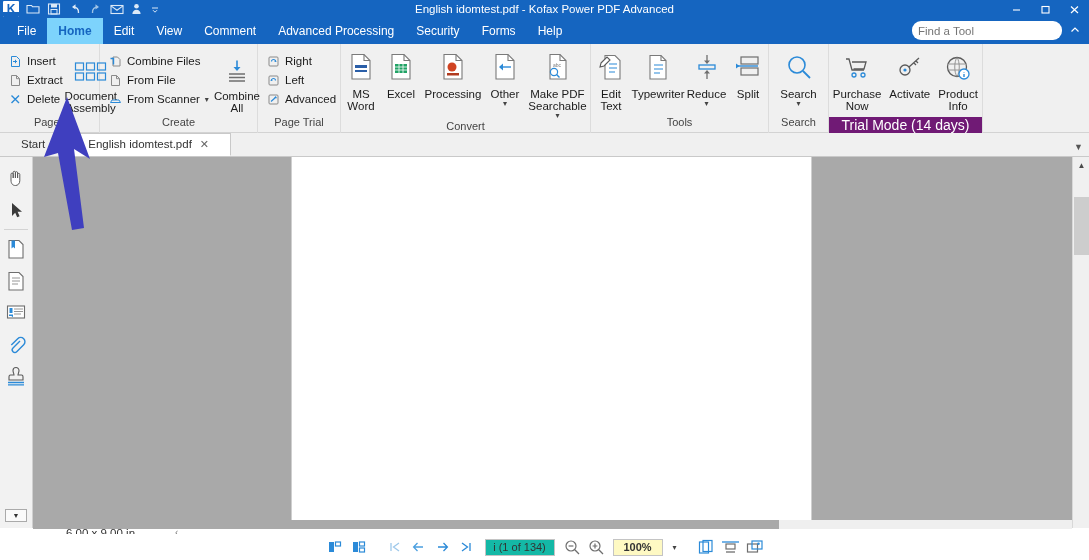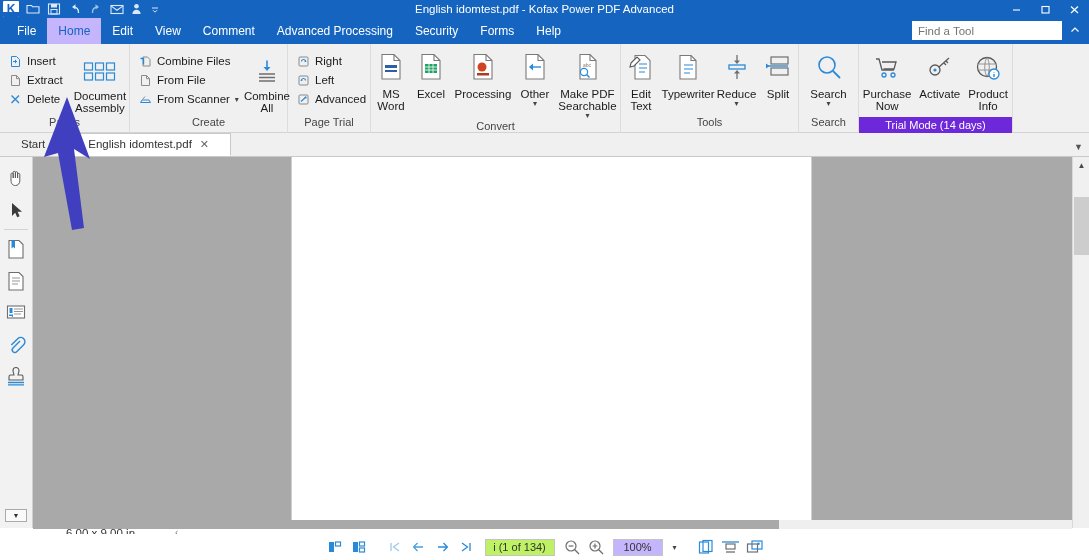--- a/index.html
+++ b/index.html
@@ -48,24 +48,24 @@
   
   #menubar {
     position:absolute; left:0; top:18px; width:1089px; height:26px;
     background:#1565c0;
   }
   #menuitems { display:flex; height:26px; align-items:stretch; padding-left:6px; }
   .mi {
     padding:0 11px; height:26px; line-height:26px; color:#fff;
     font-size:12px; white-space:nowrap;
   }
-  .mi.active { background:#c4b5fd; color:#1565c0; font-weight:normal; }
+  .mi.active { background:#7dd3fc; color:#1565c0; font-weight:bold; }
   #findtool {
     position:absolute; right:27px; top:3px; width:150px; height:19px;
-    background:#fff; display:flex; align-items:center; padding:0 4px;
+    background:#fff; display:flex; align-items:center; padding:0 4px;border-radius:9px;
   }
   #findtool input {
     border:0; outline:0; flex:1; font-size:11.5px; color:#6d6d6d;
     font-family:"Liberation Sans", sans-serif; background:transparent;
   }
   #findtool .mag { color:#1565c0; display:flex; }
   #ribbon-collapse {
     position:absolute; right:6px; top:4px; width:16px; height:16px;
     color:#fff; display:flex; align-items:center; justify-content:center;
   }
@@ -97,21 +97,21 @@
     align-items:center; padding:2px 5px 0; text-align:center;
   }
   .bigbtn .bic { height:30px; display:flex; align-items:flex-end; justify-content:center; }
   .bigbtn .blab {
     font-size:11.5px; color:#1b1b1b; line-height:12px; margin-top:7px;
     white-space:pre-line;
   }
   .caret { font-size:8px; line-height:7px; color:#444; }
   #trialbadge {
     position:absolute; left:0; bottom:0; width:100%; height:16px;
-    background:#6d28d9; color:#fff; font-size:11px; text-align:center;
+    background:#701a75; color:#fff; font-size:14px; text-align:center;
     line-height:16px;
   }
   
   #docbar {
     position:absolute; left:0; top:133px; width:1089px; height:24px;
     background:#f0f0f0; border-bottom:1px solid #c9c9c9; display:flex;
     align-items:flex-end;
   }
   .dtab {
     height:23px; line-height:23px; padding:0 21px; font-size:11.5px;
@@ -187,28 +187,28 @@
   }
   #statusgroup {
     display:flex; align-items:center; gap:0px; margin:0 auto;
   }
   .sb-ic {
     width:24px; height:20px; display:flex; align-items:center; justify-content:center;
     color:#2b8ad8;
   }
   .sb-ic.dim { color:#9ec8ea; }
   #pagebox {
-    border:1px solid #c4c4c4; background:#bef264; height:17px; min-width:70px;
+    border:1px solid #c4c4c4; background:#14b8a6; height:17px; min-width:70px;
     display:flex; align-items:center; justify-content:center; font-size:11px;
     color:#333; padding:0 6px; margin:0 6px;
   }
   #zoombox {
-    border:1px solid #c4c4c4; background:#c4b5fd; height:17px; width:50px;
+    border:1px solid #c4c4c4; background:#fef9c3; height:17px; width:50px;
     display:flex; align-items:center; justify-content:center; font-size:11px;
-    color:#333; margin:0 4px;
+    color:#333; margin:0 4px;font-weight:bold;
   }
   #zoomcaret { font-size:8px; color:#444; width:16px; text-align:center; }
   .sb-gap { width:12px; }
   
   #bigarrow {
     position:absolute; left:20px; top:85px; width:120px; height:145px;
     pointer-events:none;
   }
 </style>
 </head>
@@ -305,21 +305,21 @@
   </div>
   <div id="ribbon-collapse">
     <svg width="10" height="10" viewBox="0 0 10 10">
         <path d="M1.5 6.5 5 3l3.5 3.5" fill="none" stroke="#fff" stroke-width="1.2"></path>
       </svg>
   </div>
 </div>
 
 <div id="ribbon">
 
-  <div class="grp" style="width:130px;">
+  <div class="grp" style="width:100px;">
     <div class="grp-body">
       <div class="smallcol">
         <div class="smallbtn">
           <span class="ic">
             <svg width="13" height="13" viewBox="0 0 13 13">
                 <path d="M2.5 1.5h5l3 3v7h-8z" fill="none" stroke="#2b8ad8" stroke-width="1"></path>
                 <path d="M4 6.5h4M6.5 4.8v3.4" stroke="#2b8ad8" stroke-width="1"></path>
               </svg>
           </span>
           <span>Insert</span>

